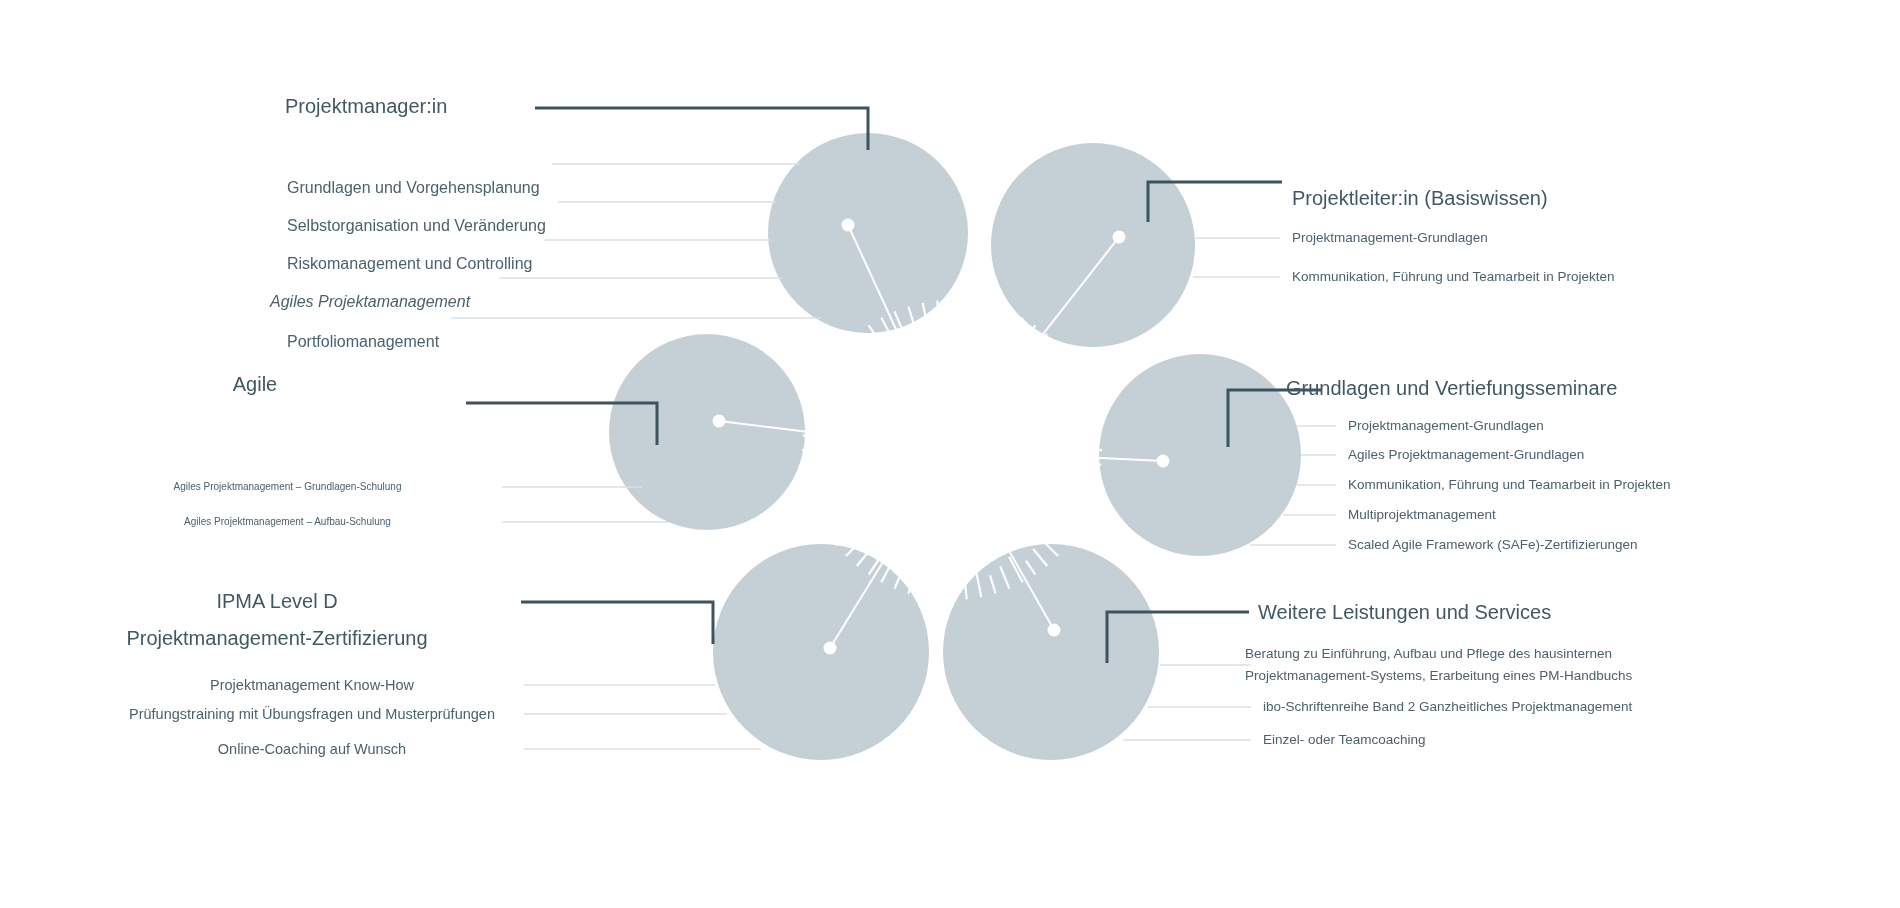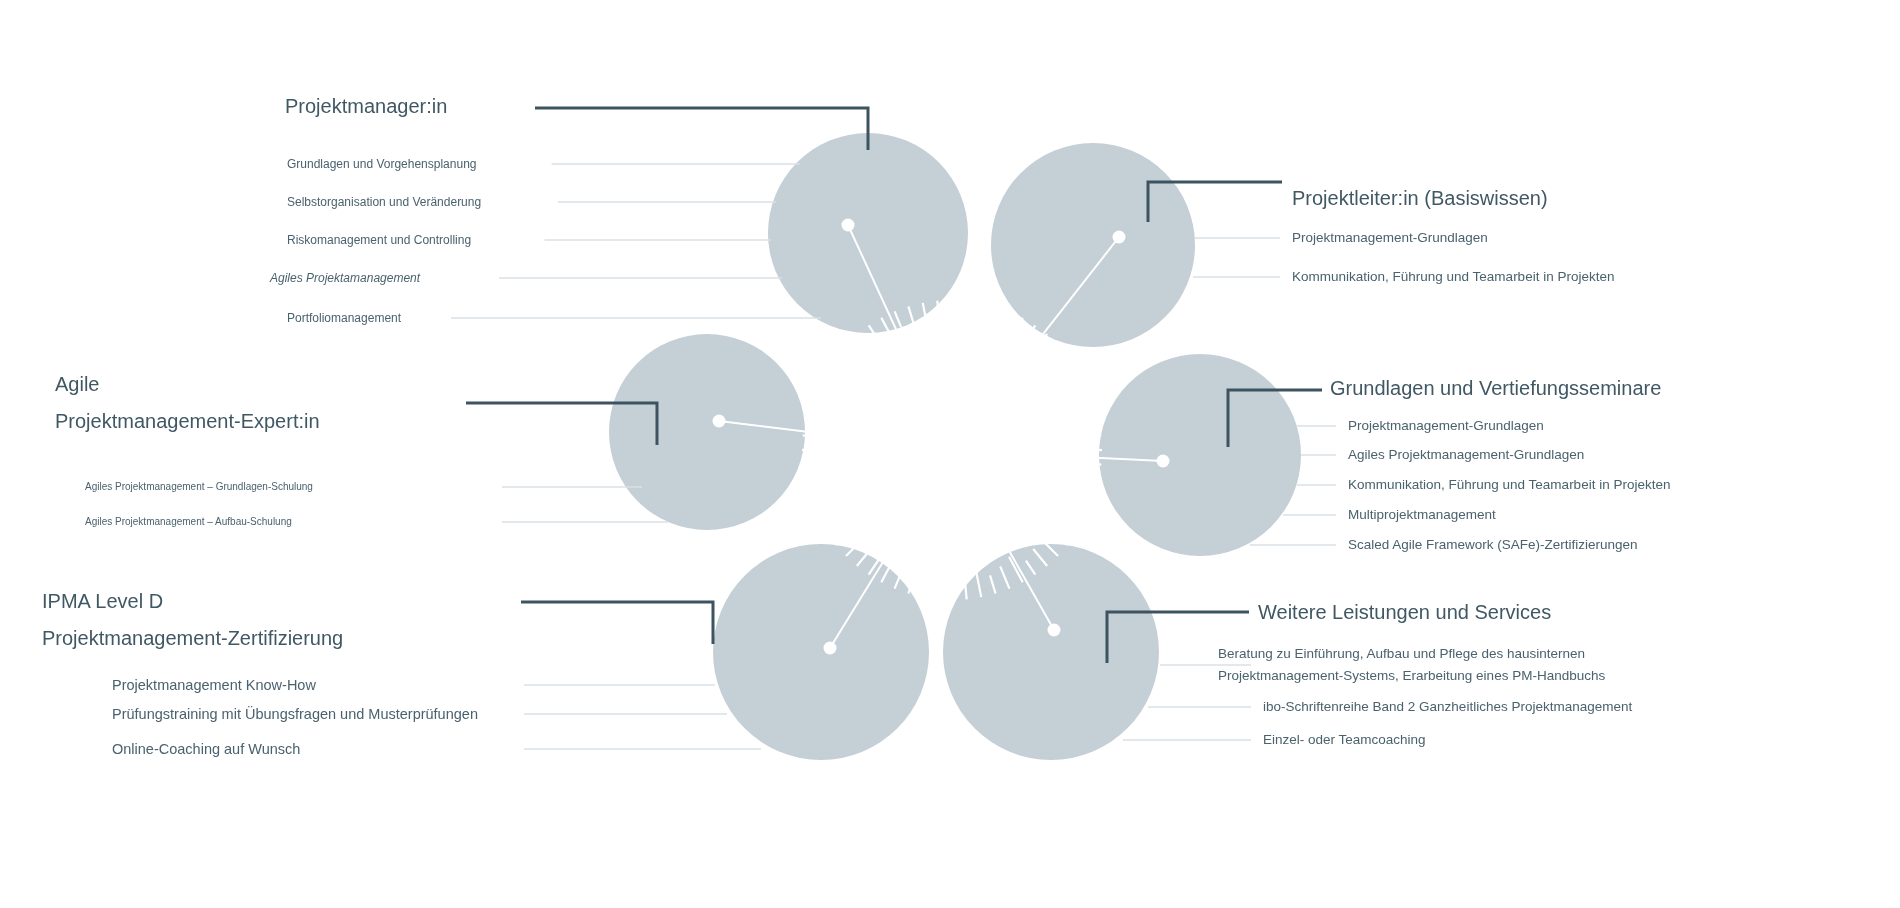--- a/index.html
+++ b/index.html
@@ -19,22 +19,22 @@
   #connectors polyline{fill:none;stroke:var(--connector);stroke-width:3;}
   #leader-lines line{stroke:var(--leader-line);stroke-width:1.5;}
   #spokes line{stroke:#fff;stroke-width:2;}
   #spokes circle{fill:var(--dot);}
   #ticks line{stroke:#fff;stroke-width:2.2;stroke-linecap:butt;}
   .heading{position:absolute;color:var(--heading-text);font-size:20px;line-height:34px;white-space:nowrap;}
   .heading .l{display:block;}
   .heading.two{line-height:37px;}
   .item{position:absolute;color:var(--item-text);line-height:20px;white-space:nowrap;}
   .item.wrap{white-space:normal;}
-  .ra{text-align:left;}
-  .s1 .item{font-size:12px;}
+  .ra{text-align:center;}
+  .s1 .item{font-size:16px;margin-top:24px;}
   .s2 .item,.s4 .item,.s6 .item{font-size:13.5px;}
   .s3 .item{font-size:10px;}
   .s5 .item{font-size:14.5px;}
 </style>
 </head>
 <body>
 
 <div class="canvas">
 
   <div class="petal" style="left:768px;top:133px;width:200px;height:200px;"></div>
@@ -176,28 +176,27 @@
     <div class="heading" style="left:1292px;top:181px;">
       <span class="l">Projektleiter:in (Basiswissen)</span>
     </div>
     <div class="item" id="s2i0" style="left:1292px;top:228px;">Projektmanagement-Grundlagen</div>
     <div class="item" id="s2i1" style="left:1292px;top:267px;">Kommunikation, Führung und Teamarbeit in Projekten</div>
   </div>
 
   <div class="s3">
     <div class="heading two ra" style="left:55px;top:366px;width:400px;">
       <span class="l">Agile</span>
-      <span class="l">Projektmanagement-Expert:in</span>
     </div>
     <div class="item ra" id="s3i0" style="left:85px;top:477px;width:405px;">Agiles Projektmanagement – Grundlagen-Schulung</div>
     <div class="item ra" id="s3i1" style="left:85px;top:512px;width:405px;">Agiles Projektmanagement – Aufbau-Schulung</div>
   </div>
 
   <div class="s4">
-    <div class="heading" style="left:1330px;top:371px;">
+    <div class="heading" style="left:1286px;top:371px;">
       <span class="l">Grundlagen und Vertiefungsseminare</span>
     </div>
     <div class="item" id="s4i0" style="left:1348px;top:416px;">Projektmanagement-Grundlagen</div>
     <div class="item" id="s4i1" style="left:1348px;top:445px;">Agiles Projektmanagement-Grundlagen</div>
     <div class="item" id="s4i2" style="left:1348px;top:475px;">Kommunikation, Führung und Teamarbeit in Projekten</div>
     <div class="item" id="s4i3" style="left:1348px;top:505px;">Multiprojektmanagement</div>
     <div class="item" id="s4i4" style="left:1348px;top:535px;">Scaled Agile Framework (SAFe)-Zertifizierungen</div>
   </div>
 
   <div class="s5">
@@ -207,18 +206,18 @@
     </div>
     <div class="item ra" id="s5i0" style="left:112px;top:675px;width:400px;">Projektmanagement Know-How</div>
     <div class="item ra" id="s5i1" style="left:112px;top:704px;width:400px;">Prüfungstraining mit Übungsfragen und Musterprüfungen</div>
     <div class="item ra" id="s5i2" style="left:112px;top:739px;width:400px;">Online-Coaching auf Wunsch</div>
   </div>
 
   <div class="s6">
     <div class="heading" style="left:1258px;top:595px;">
       <span class="l">Weitere Leistungen und Services</span>
     </div>
-    <div class="item wrap" id="s6i0" style="left:1218px;top:643px;width:400px;line-height:22px;">Beratung zu Einführung, Aufbau und Pflege des hausinternen Projektmanagement-Systems, Erarbeitung eines PM-Handbuchs</div>
+    <div class="item wrap" id="s6i0" style="left:1245px;top:643px;width:400px;line-height:22px;">Beratung zu Einführung, Aufbau und Pflege des hausinternen Projektmanagement-Systems, Erarbeitung eines PM-Handbuchs</div>
     <div class="item" id="s6i1" style="left:1263px;top:697px;text-align:right;">ibo-Schriftenreihe Band 2 Ganzheitliches Projektmanagement</div>
     <div class="item" id="s6i2" style="left:1263px;top:730px;">Einzel- oder Teamcoaching</div>
   </div>
 
 </div>
 
 </body></html>

